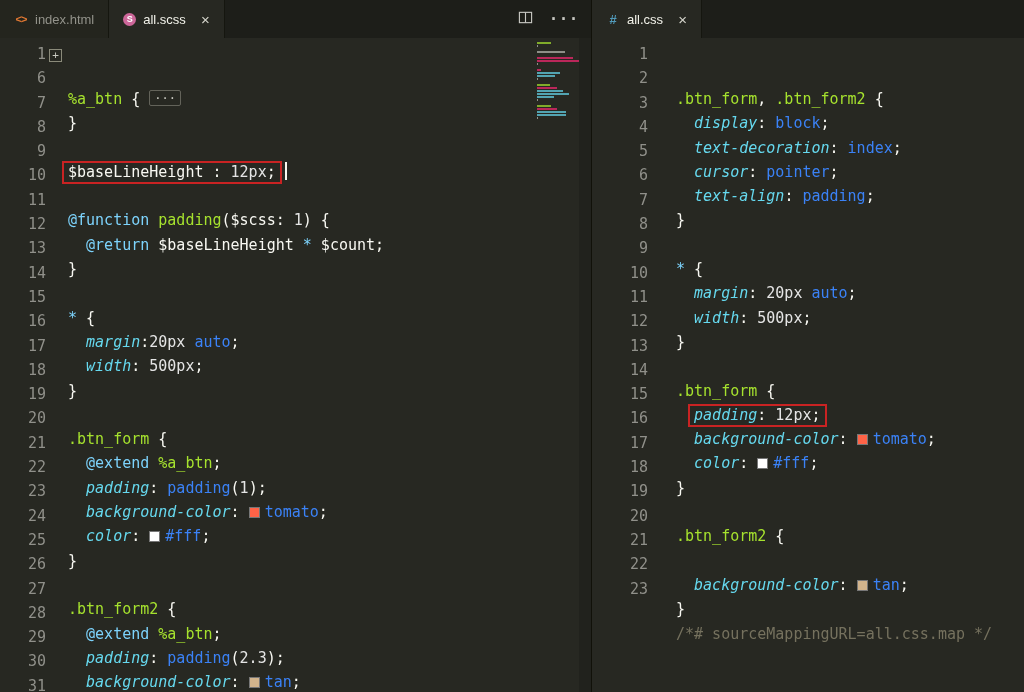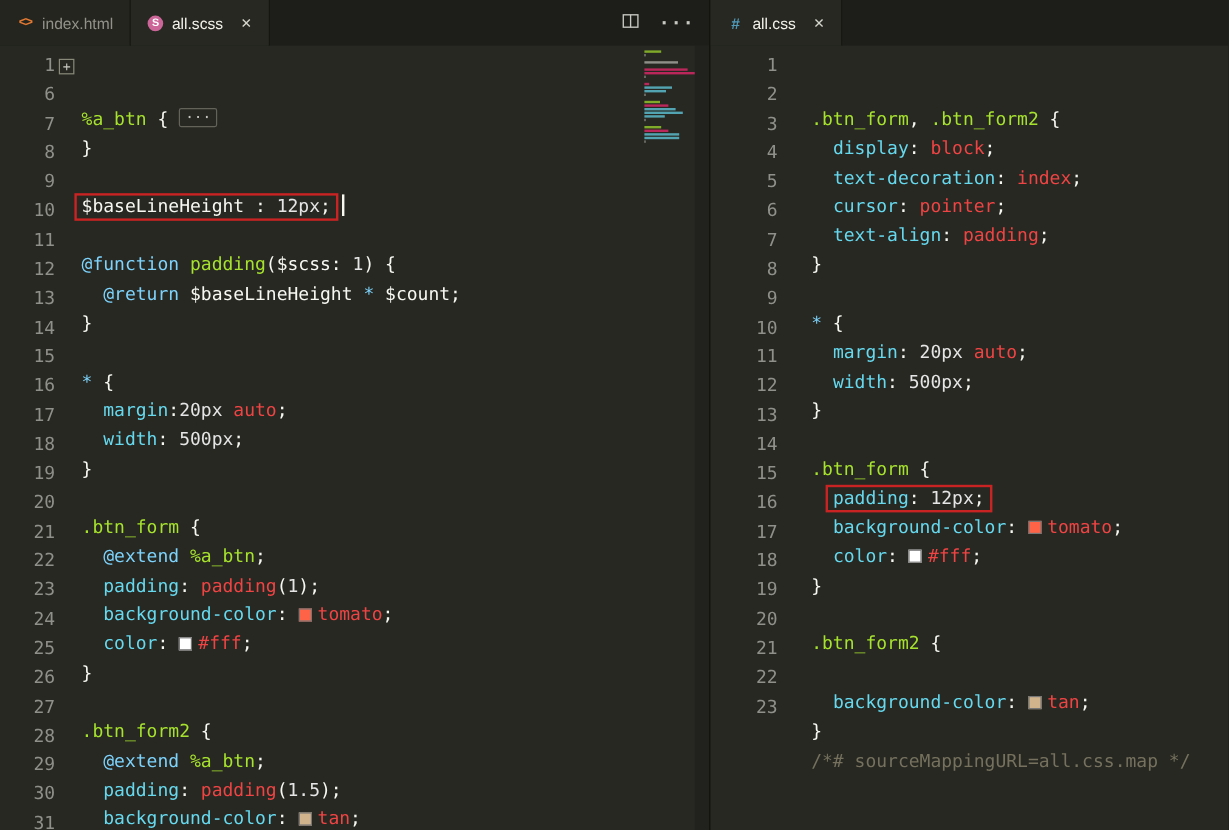--- a/index.html
+++ b/index.html
@@ -37,22 +37,22 @@
   .pane-right .gutter{width:56px;}
   .foldcol{flex:none;}
   .pane-left .foldcol{width:22px;}
   .pane-right .foldcol{width:28px;}
   .line-body{flex:1;margin-top:45px;}
   .line.current .line-body,.line.hlline .line-body{background:#3a3a31;}
   .code{white-space:pre;color:#f8f8f2;}
 
   .c-kw{color:#7dd3fc;}
   .c-sel{color:#a6e22e;}
-  .c-prop{color:#66d9ef;}
-  .c-val{color:#ef4444;text-align:center;}
+  .c-prop{color:#66d9ef;font-style:italic;}
+  .c-val{color:#3b82f6;text-align:center;}
   .c-num{color:#e5e5e5;}
   .c-plain{color:#f8f8f2;}
   .c-cmt{color:#75715e;}
 
   .red-box{display:inline-block;border:2px solid #c92323;padding:0 4px;
            line-height:19px;margin-left:-6px;margin-right:2px;}
   .cursor{display:inline-block;width:2px;height:18px;background:#f8f8f0;
           vertical-align:-3px;margin-left:1px;}
   .swatch{display:inline-block;width:11px;height:11px;margin-right:5px;
           border:1px solid #777;vertical-align:-1px;box-sizing:border-box;}
@@ -208,21 +208,21 @@
             <span class="line-body"><span class="code"><span class="tok c-sel">.btn_form2</span><span class="tok c-plain"> {</span></span></span>
           </div>
           <div class="line">
             <span class="gutter">27</span>
             <span class="foldcol"></span>
             <span class="line-body"><span class="code"><span class="tok c-plain">  </span><span class="tok c-kw">@extend </span><span class="tok c-sel">%a_btn</span><span class="tok c-plain">;</span></span></span>
           </div>
           <div class="line">
             <span class="gutter">28</span>
             <span class="foldcol"></span>
-            <span class="line-body"><span class="code"><span class="tok c-plain">  </span><span class="tok c-prop">padding</span><span class="tok c-plain">: </span><span class="tok c-val">padding</span><span class="tok c-plain">(</span><span class="tok c-num">1.5</span><span class="tok c-plain">);</span></span></span>
+            <span class="line-body"><span class="code"><span class="tok c-plain">  </span><span class="tok c-prop">padding</span><span class="tok c-plain">: </span><span class="tok c-val">padding</span><span class="tok c-plain">(</span><span class="tok c-num">2.3</span><span class="tok c-plain">);</span></span></span>
           </div>
           <div class="line">
             <span class="gutter">29</span>
             <span class="foldcol"></span>
             <span class="line-body"><span class="code"><span class="tok c-plain">  </span><span class="tok c-prop">background-color</span><span class="tok c-plain">: </span><span class="tok c-val"><span class="swatch" style="background: rgb(210, 180, 140);"></span>tan</span><span class="tok c-plain">;</span></span></span>
           </div>
           <div class="line">
             <span class="gutter">30</span>
             <span class="foldcol"></span>
             <span class="line-body"><span class="code"><span class="tok c-plain">}</span></span></span>

